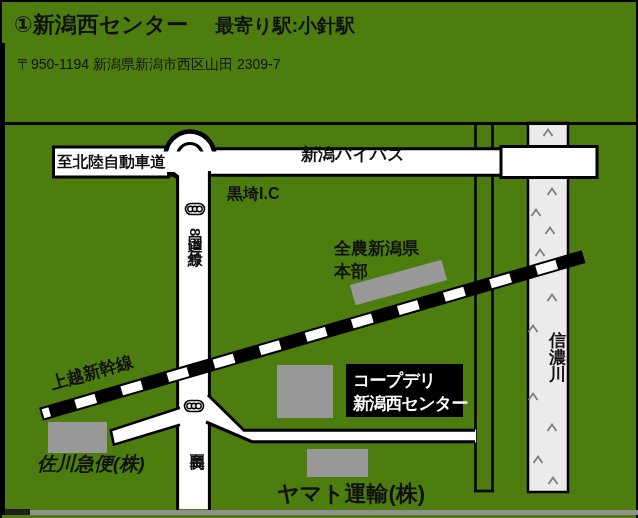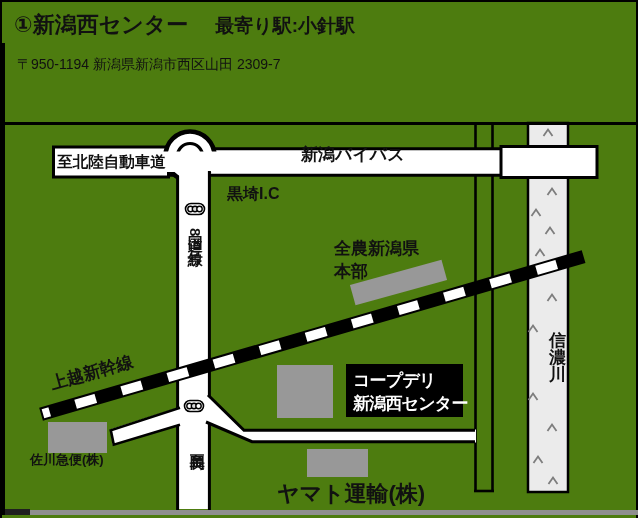--- a/index.html
+++ b/index.html
@@ -23,21 +23,21 @@
   .lbl-hokuriku{left:54px;top:147px;width:115px;height:30px;display:flex;align-items:center;justify-content:center;font-size:15.5px;}
   .lbl-bypass{left:282px;top:144px;width:112px;text-align:left;font-size:17px;margin-left:19px;}
   .lbl-shibata{left:501px;top:146px;width:91px;height:31px;display:flex;align-items:center;justify-content:flex-end;font-size:17px;}
   .lbl-kurosaki{left:227px;top:183px;font-size:16px;}
   .lbl-route8{left:185px;top:224px;font-size:15px;letter-spacing:2px;}
   .lbl-nagaoka{left:187px;top:442px;font-size:15px;letter-spacing:1px;}
   .lbl-shinkansen{left:54px;top:373px;font-size:17px;transform:rotate(-15.5deg);transform-origin:left bottom;}
   .lbl-river{left:545px;top:317px;font-size:17px;letter-spacing:17px;}
   .lbl-zennoh{left:334px;top:237px;font-size:17px;line-height:23px;}
   .lbl-pachinko{left:228px;top:365px;width:95px;text-align:right;font-size:17px;line-height:24px;}
-  .lbl-sagawa{left:30px;top:451px;font-size:13px;}
+  .lbl-sagawa{left:37px;top:451px;font-size:19px;font-style:italic;}
   .lbl-yamato{left:277px;top:479px;font-size:22px;}
 
   .bldg-zennoh{left:351px;top:272px;width:95px;height:21px;transform:rotate(-15.5deg);}
   .bldg-pachinko{left:277px;top:365px;width:56px;height:53px;}
   .bldg-sagawa{left:48px;top:422px;width:59px;height:31px;}
   .bldg-yamato{left:307px;top:449px;width:61px;height:28px;}
   .coop-box{position:absolute;left:346px;top:364px;width:117px;height:53px;background:#000;color:#fff;
             z-index:6;box-sizing:border-box;padding:5px 0 0 7px;font-size:17px;font-weight:bold;
             line-height:23px;letter-spacing:-0.8px;white-space:nowrap;}
 </style>

